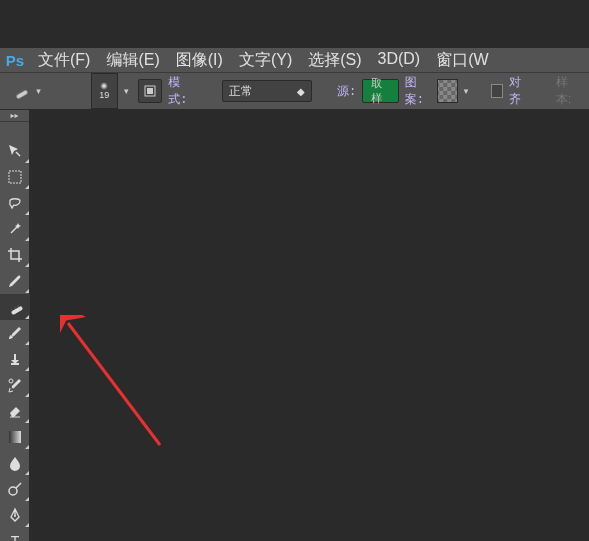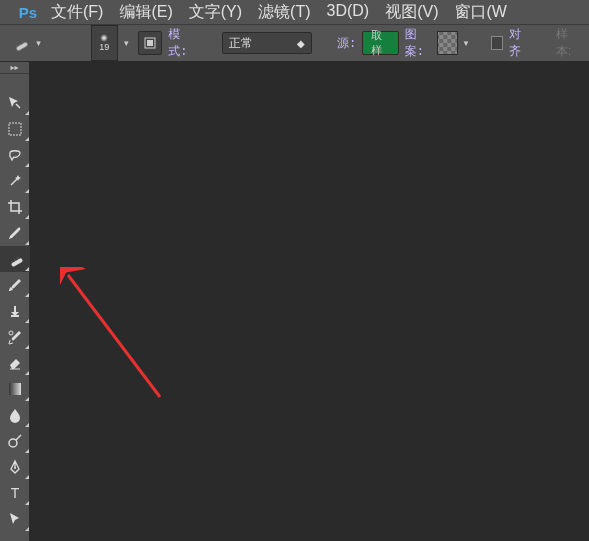--- a/index.html
+++ b/index.html
@@ -1,19 +1,19 @@
 <!DOCTYPE html>
 <html><head>
 <meta charset="utf-8">
 <style>
 * { margin: 0; padding: 0; box-sizing: border-box; font-family: "Microsoft YaHei", sans-serif; }
 body { width: 589px; height: 541px; background: #2a2a2a; overflow: hidden; position: relative; }
 
 
-.menubar { height: 24px; background: #535353; display: flex; align-items: center; padding-left: 13px; }
+.menubar { height: 24px; background: #535353; display: flex; align-items: center; padding-left: 0; margin-top: 48px; }
 .logo { width: 30px; height: 24px; display: flex; align-items: center; justify-content: center; }
 .logo-text { color: #4aa8e6; font-weight: bold; font-size: 15px; font-family: Arial; }
 .menu-items { display: flex; }
 .menu-item { color: #e0e0e0; font-size: 16px; padding: 4px 8px; cursor: pointer; }
 
 
 .optionsbar { height: 38px; background: #535353; border-top: 1px solid #3a3a3a; border-bottom: 1px solid #2a2a2a; display: flex; align-items: center; padding: 0 10px; gap: 6px; }
 .opt-tool-icon { width: 24px; height: 24px; display: flex; align-items: center; justify-content: center; color: #ddd; }
 .opt-dropdown-arrow { width: 10px; color: #ccc; font-size: 9px; cursor: pointer; }
 .brush-preview { width: 32px; height: 36px; background: #424242; border: 1px solid #2a2a2a; display: flex; flex-direction: column; align-items: center; justify-content: center; cursor: pointer; margin-left: 40px; }
@@ -45,24 +45,24 @@
 </head>
 <body>
 
 <div class="menubar">
   <div class="logo">
     <span class="logo-text">Ps</span>
   </div>
   <div class="menu-items">
     <div class="menu-item">文件(F)</div>
     <div class="menu-item">编辑(E)</div>
+    <div class="menu-item">图像(I)</div>
     <div class="menu-item">文字(Y)</div>
-    <div class="menu-item">滤镜(T)</div>
+    <div class="menu-item">选择(S)</div>
     <div class="menu-item">3D(D)</div>
-    <div class="menu-item">视图(V)</div>
     <div class="menu-item">窗口(W</div>
   </div>
 </div>
 
 <div class="optionsbar">
   <div class="opt-tool-icon">
     <svg width="18" height="18" viewBox="0 0 18 18">
         <rect x="3" y="11" width="12" height="4" rx="2" transform="rotate(-30 9 9)" fill="#ccc" stroke="#888" stroke-width="0.5"></rect>
         <circle cx="6" cy="12" r="0.8" fill="#666"></circle>
         <circle cx="9" cy="10" r="0.8" fill="#666"></circle>

